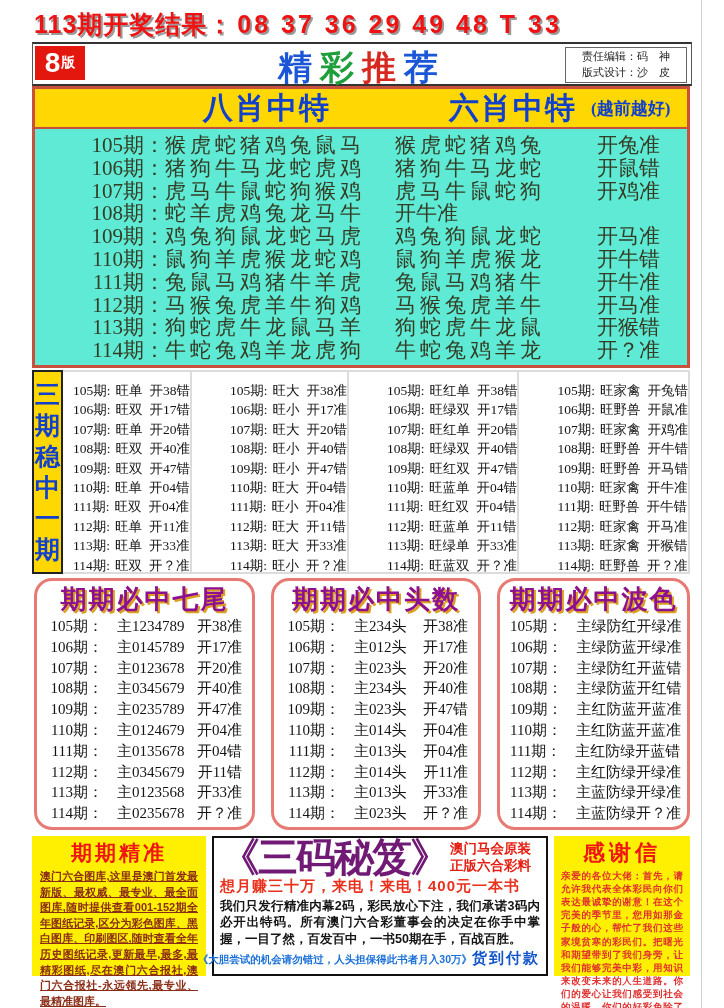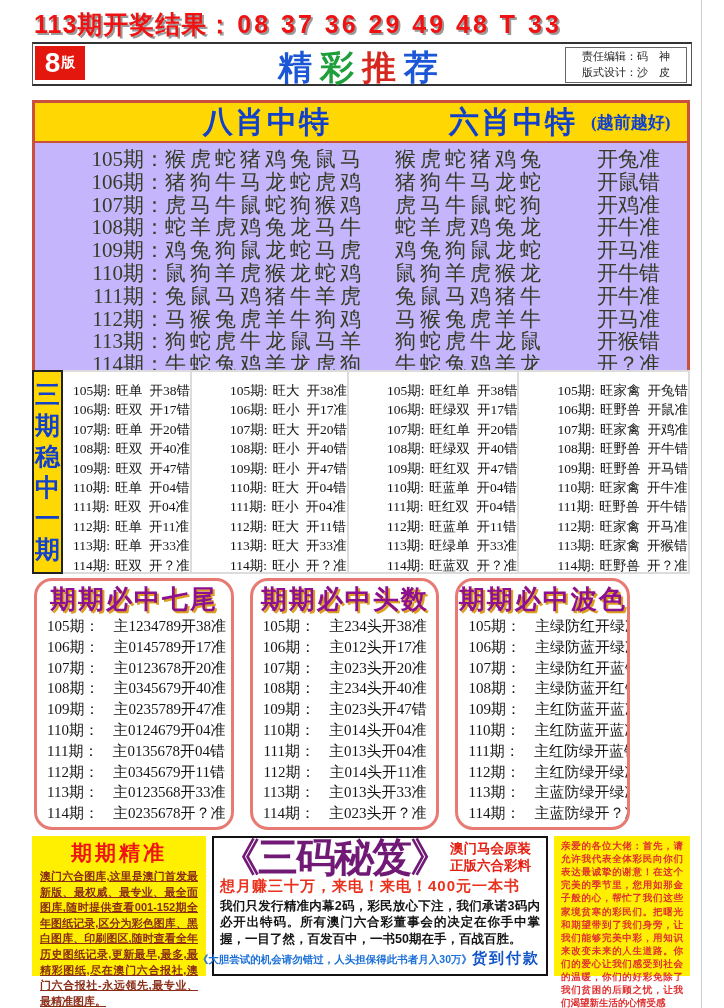--- a/index.html
+++ b/index.html
@@ -31,22 +31,22 @@
   .h-title{
     position:absolute;left:0;right:0;top:1px;text-align:center;font-size:34px;font-weight:900;letter-spacing:8px;
   }
   .editor-box{
     position:absolute;right:4px;top:3px;border:1px solid #666;padding:1px 16px;
     font-size:11px;line-height:1.45;color:#222;white-space:nowrap;
   }
 
   
   .zodiac{
-    position:absolute;left:32px;top:100px;width:652px;height:276px;
-    border:3px solid #c8503c;background:#c4b5fd;font-family:Liberation Serif, serif;
+    position:absolute;left:32px;top:86px;width:652px;height:276px;
+    border:3px solid #c8503c;background:#5eead4;font-family:Liberation Serif, serif;
   }
   .z-head{
     height:38px;background:#ffd803;display:flex;align-items:center;color:#1040cc;font-weight:900;
     border-bottom:2px solid #c8503c;white-space:nowrap;
   }
   .z-head .h1{font-size:30px;margin-left:168px;letter-spacing:2px;}
   .z-head .h2{font-size:30px;margin-left:118px;letter-spacing:2px;}
   .z-head .h3{font-size:17px;margin-left:14px;}
   .z-rows{padding:5px 0 0 26px;}
   .z-row{display:grid;grid-template-columns:104px 230px 202px 1fr;
@@ -61,21 +61,21 @@
     align-items:center;justify-content:center;color:#1040cc;font-weight:900;font-size:25px;line-height:31px;
   }
   .mid-cols{flex:1;display:flex;border:2px solid #dcdcdc;border-left:none;background:#fff;gap:28px;}
   .mid-col{flex:1;border-right:2px solid #dcdcdc;padding:9px 0 0 10px;}
   .mid-col:last-child{border-right:none;}
   .m-row{font-size:13.5px;line-height:19.4px;color:#141414;white-space:nowrap;}
   .m-row .w{margin-left:5px;}
   .m-row .r{margin-left:7px;}
 
   
-  .boxes{position:absolute;left:34px;top:578px;width:596px;height:252px;display:flex;gap:16px;}
+  .boxes{position:absolute;left:34px;top:578px;width:656px;height:252px;display:flex;gap:16px;}
   .pbox{background:#fff;border:3px solid #e87a74;border-radius:18px;overflow:hidden;}
   .pbox.b1{flex:115;} .pbox.b2{flex:109;} .pbox.b3{flex:100;}
   .p-title{
     text-align:center;font-size:26px;font-weight:900;color:#8d1090;letter-spacing:2px;
     text-shadow:2px 2px 0 #dca01e;margin-top:3px;line-height:32px;
   }
   .b-row{display:flex;font-size:15px;line-height:20.8px;color:#141414;padding:0 10px 0 10px;white-space:nowrap;}
   .b-row .p{width:56px;text-align:right;}
   .b-row .m{margin-left:14px;}
   .b-row .r{margin-left:auto;}
@@ -143,21 +143,20 @@
     <div class="z-row">
       <span class="p">107期：</span>
       <span class="e">虎马牛鼠蛇狗猴鸡</span>
       <span class="s">虎马牛鼠蛇狗</span>
       <span class="r">开鸡准</span>
     </div>
 
     <div class="z-row">
       <span class="p">108期：</span>
       <span class="e">蛇羊虎鸡兔龙马牛</span>
-      <span class="s">蛇羊虎鸡兔龙</span>
       <span class="r">开牛准</span>
     </div>
 
     <div class="z-row">
       <span class="p">109期：</span>
       <span class="e">鸡兔狗鼠龙蛇马虎</span>
       <span class="s">鸡兔狗鼠龙蛇</span>
       <span class="r">开马准</span>
     </div>
 
@@ -504,15 +503,16 @@
       </span>
     </div>
     <div class="bc-call">想月赚三十万，来电！来电！400元一本书</div>
     <div class="bc-body">我们只发行精准内幕2码，彩民放心下注，我们承诺3码内必开出特码。所有澳门六合彩董事会的决定在你手中掌握，一目了然，百发百中，一书50期在手，百战百胜。</div>
     <div class="bc-foot">
       <span class="note">《大胆尝试的机会请勿错过，人头担保得此书者月入30万》</span>
       <span class="cod">货到付款</span>
     </div>
   </div>
   <div class="b-right">
+    <div class="br-title">感谢信</div>
     <div class="br-body">亲爱的各位大佬：首先，请允许我代表全体彩民向你们表达最诚挚的谢意！在这个完美的季节里，您用如那金子般的心，帮忙了我们这些家境贫寒的彩民们。把曙光和期望带到了我们身旁，让我们能够完美中彩，用知识来改变未来的人生道路。你们的爱心让我们感受到社会的温暖，你们的好彩免除了我们贫困的后顾之忧，让我们渴望新生活的心情受感</div>
   </div>
 </div>
 
 </body></html>

